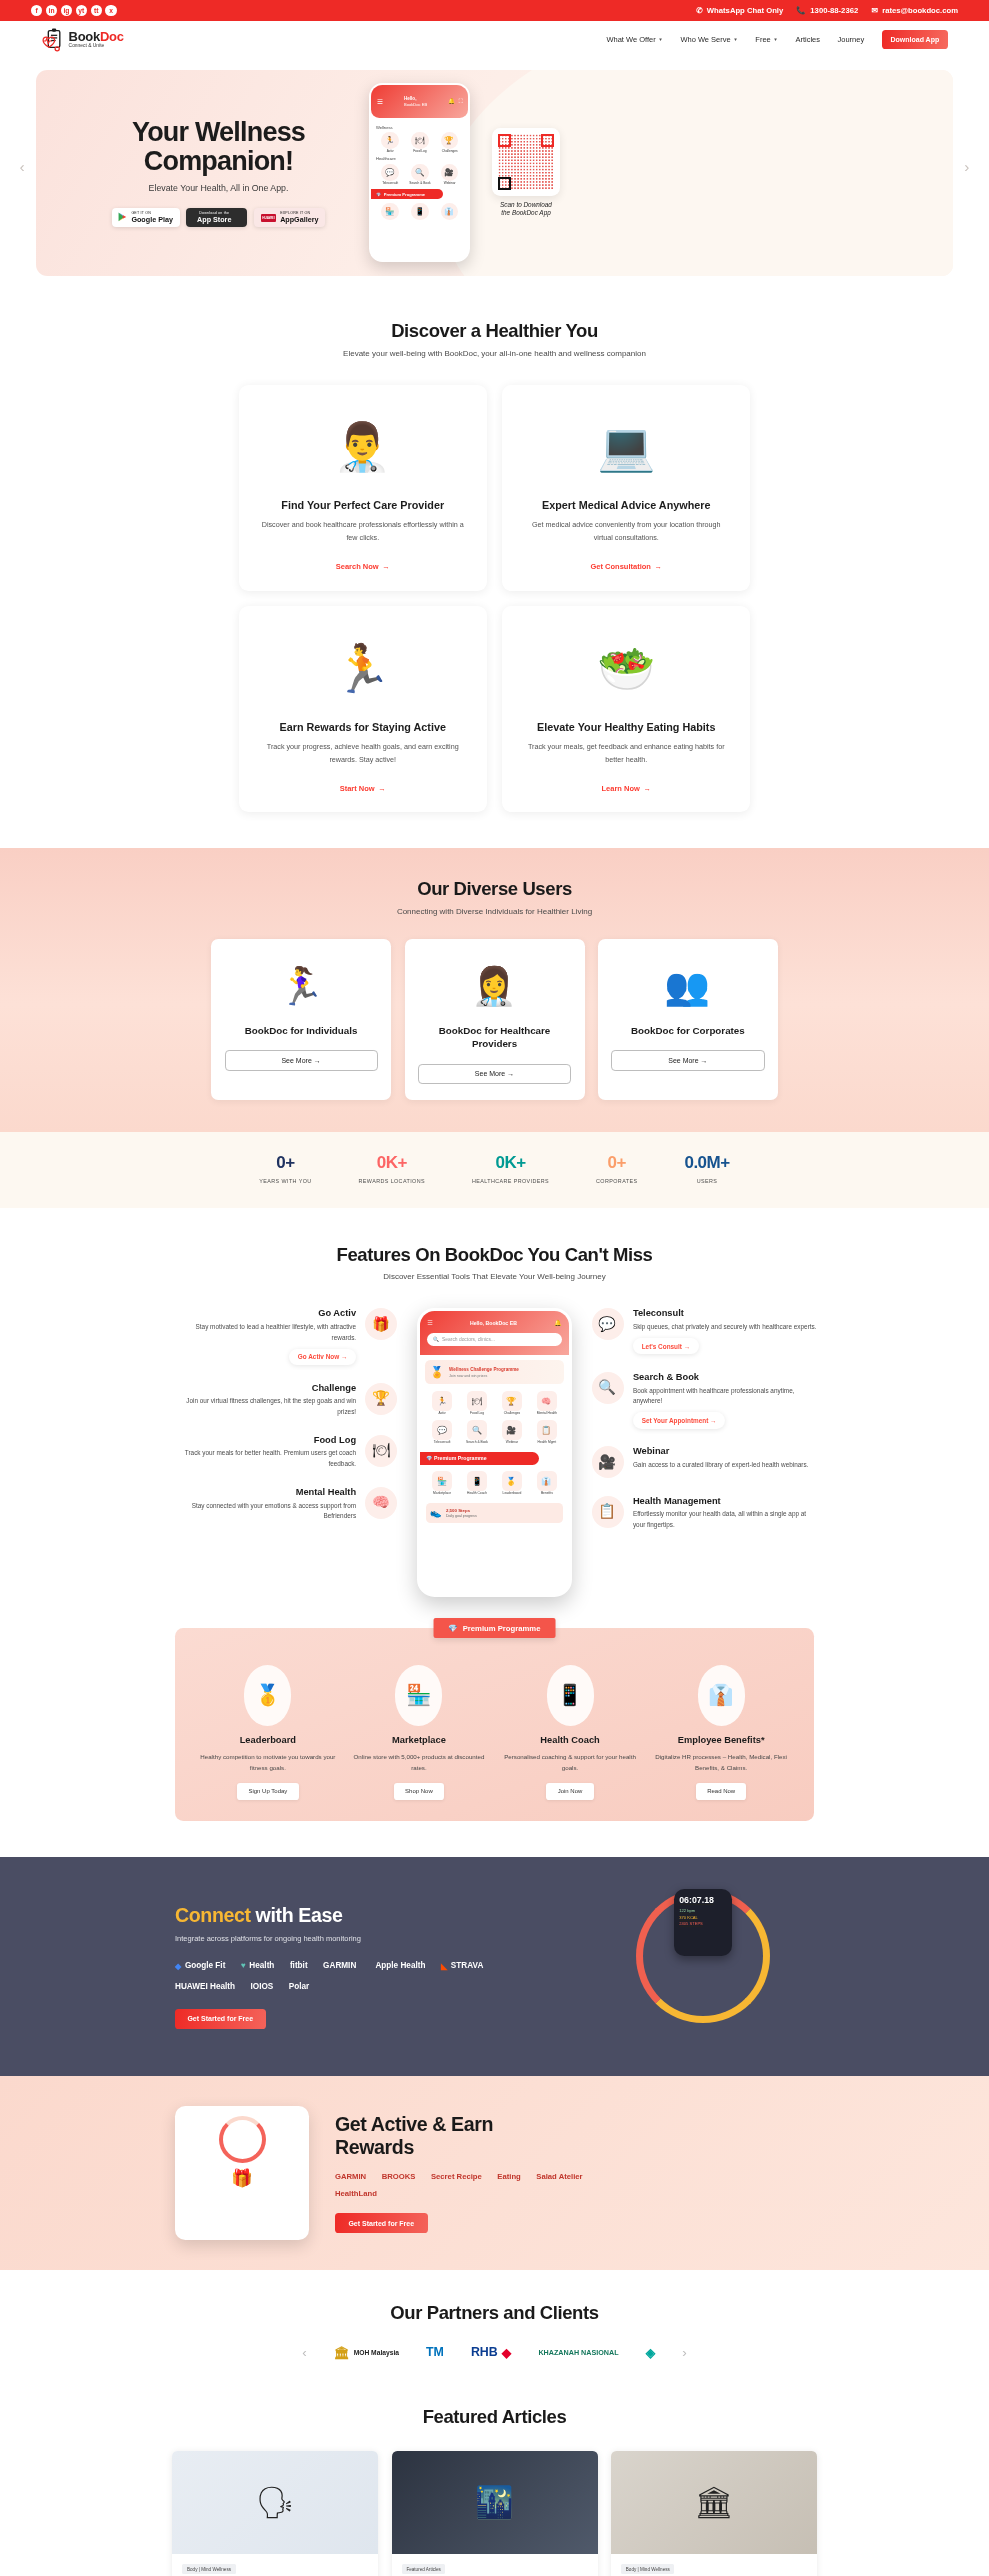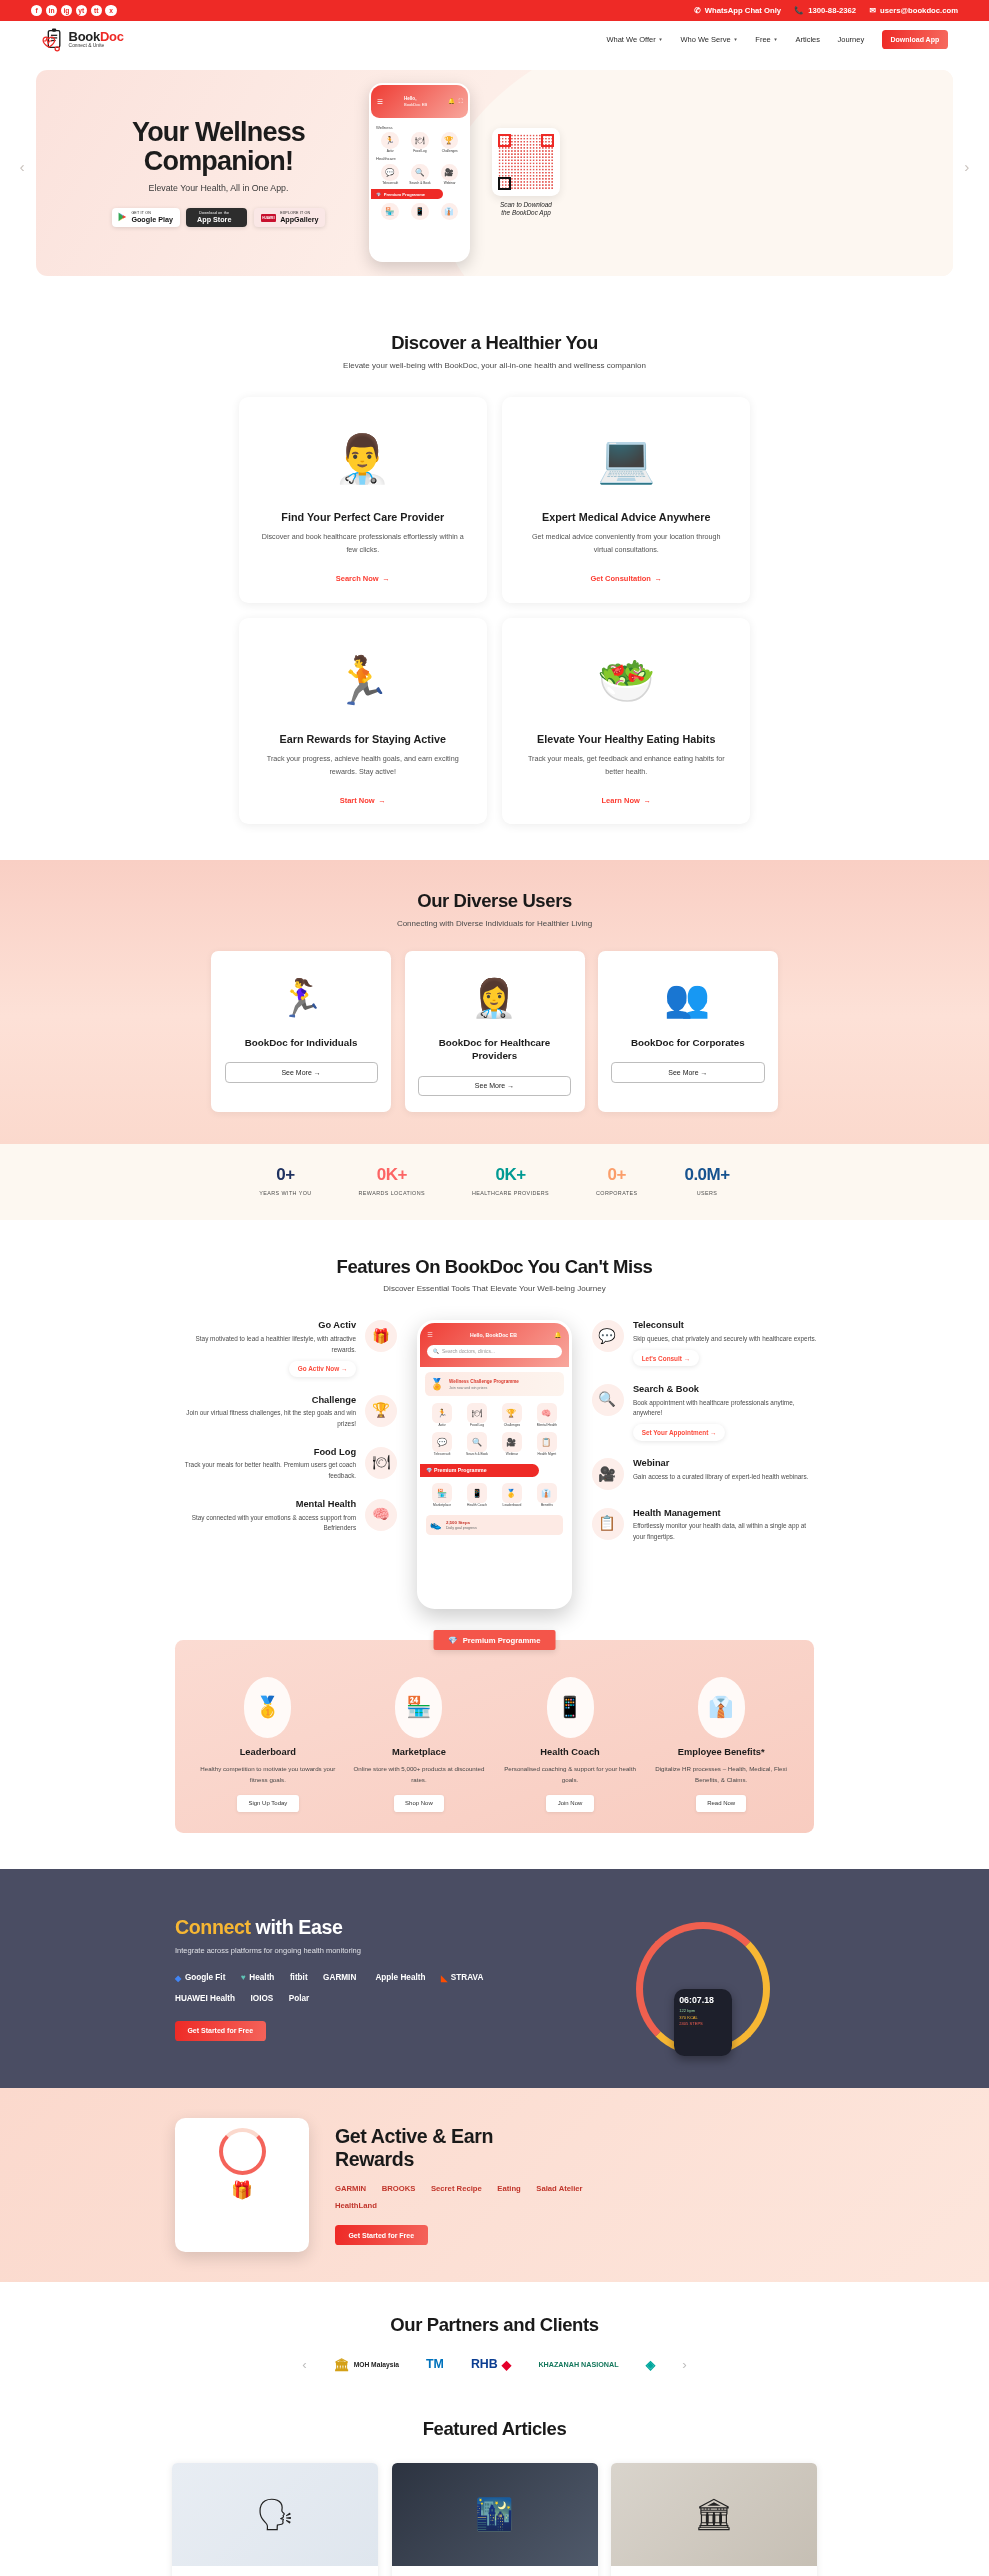--- a/index.html
+++ b/index.html
@@ -121,21 +121,21 @@
     position:absolute; top:50%; transform:translateY(-50%); font-size:15.5px;
     color:#c9c2bd; cursor:pointer; z-index:9; user-select:none;
   }
   .arrow-nav.l { left:19.6px; } .arrow-nav.r { right:19.6px; }
   
   .sec-h2 {
     text-align:center; font-size:18.5px; font-weight:bold; letter-spacing:-0.4px; color:#1a1a1a;
   }
   .sec-sub { text-align:center; font-size:8px; color:#4a4a4a; margin-top:6.7px; }
   
-  .discover { padding:56px 0 36px;border-radius:6px; }
+  .discover { padding:44px 0 36px;border-radius:6px; }
   .disc-grid {
     display:grid; grid-template-columns:repeat(2,248px); gap:15.5px;
     justify-content:center; margin-top:27px;
   }
   .disc-card {
     background:#fff; border-radius:9.3px; box-shadow:0 1.5px 9.3px rgba(0,0,0,.07);
     padding:17.5px 21.6px 19.6px; text-align:center;
   }
   .disc-art {
     height:89px; display:flex; align-items:center; justify-content:center;
@@ -260,21 +260,21 @@
   }
   .cn-h .y { color:#f7b733; }
   .cn-sub { font-size:7.5px; color:#dfe0e6; margin-top:7.2px; }
   .cn-logos { display:flex; flex-wrap:wrap; gap:11.3px 15.5px; margin-top:17.5px; max-width:319px; }
   .cn-logo { color:#fff; font-size:8.2px; font-weight:bold; display:flex; align-items:center; gap:3.6px; }
   .cn-btn {
     margin-top:17.5px; background:linear-gradient(100deg,#ee2a26,#f4635a); color:#fff;
     border:none; border-radius:3.6px; padding:6.7px 12.4px; font-size:7px; font-weight:bold;
     cursor:pointer; font-family:inherit;
   }
-  .cn-right { width:222px; height:155px; position:relative; display:flex; align-items:flex-end; justify-content:center;text-decoration:underline; }
+  .cn-right { width:222px; height:155px; position:relative; display:flex; align-items:flex-start; justify-content:center;text-decoration:underline; }
   .cn-ring {
     width:134px;height:134px;border-radius:50%;
     border:7.2px solid #f0604f; border-right-color:#f7b733; border-bottom-color:#f7b733;
     position:absolute;
   }
   .cn-watch {
     width:58px;height:67px;border-radius:10.3px;background:#1d1f2b;color:#fff;
     position:relative; z-index:3; padding:6.2px 5.2px; box-shadow:0 3.1px 9.3px rgba(0,0,0,.35);
   }
   .cn-watch .tm { font-size:8.8px; font-weight:bold; }
@@ -341,21 +341,21 @@
   <div class="tb-item">
     <span>✆</span>
     <span>WhatsApp Chat Only</span>
   </div>
   <div class="tb-item">
     <span>📞</span>
     <span>1300-88-2362</span>
   </div>
   <div class="tb-item">
     <span>✉</span>
-    <span>users@bookdoc.com</span>
+    <span>rates@bookdoc.com</span>
   </div>
 </div>
 
 <div class="nav">
   <div class="logo">
     <span class="logo-mark">
       <svg width="23" height="24" viewBox="0 0 44 46">
         <rect x="14" y="5" width="22" height="32" rx="3" fill="none" stroke="#1c1c1c" stroke-width="2.6"></rect>
         <rect x="21" y="1" width="8" height="6" rx="2" fill="#1c1c1c"></rect>
         <line x1="19" y1="14" x2="31" y2="14" stroke="#1c1c1c" stroke-width="2.4"></line>

